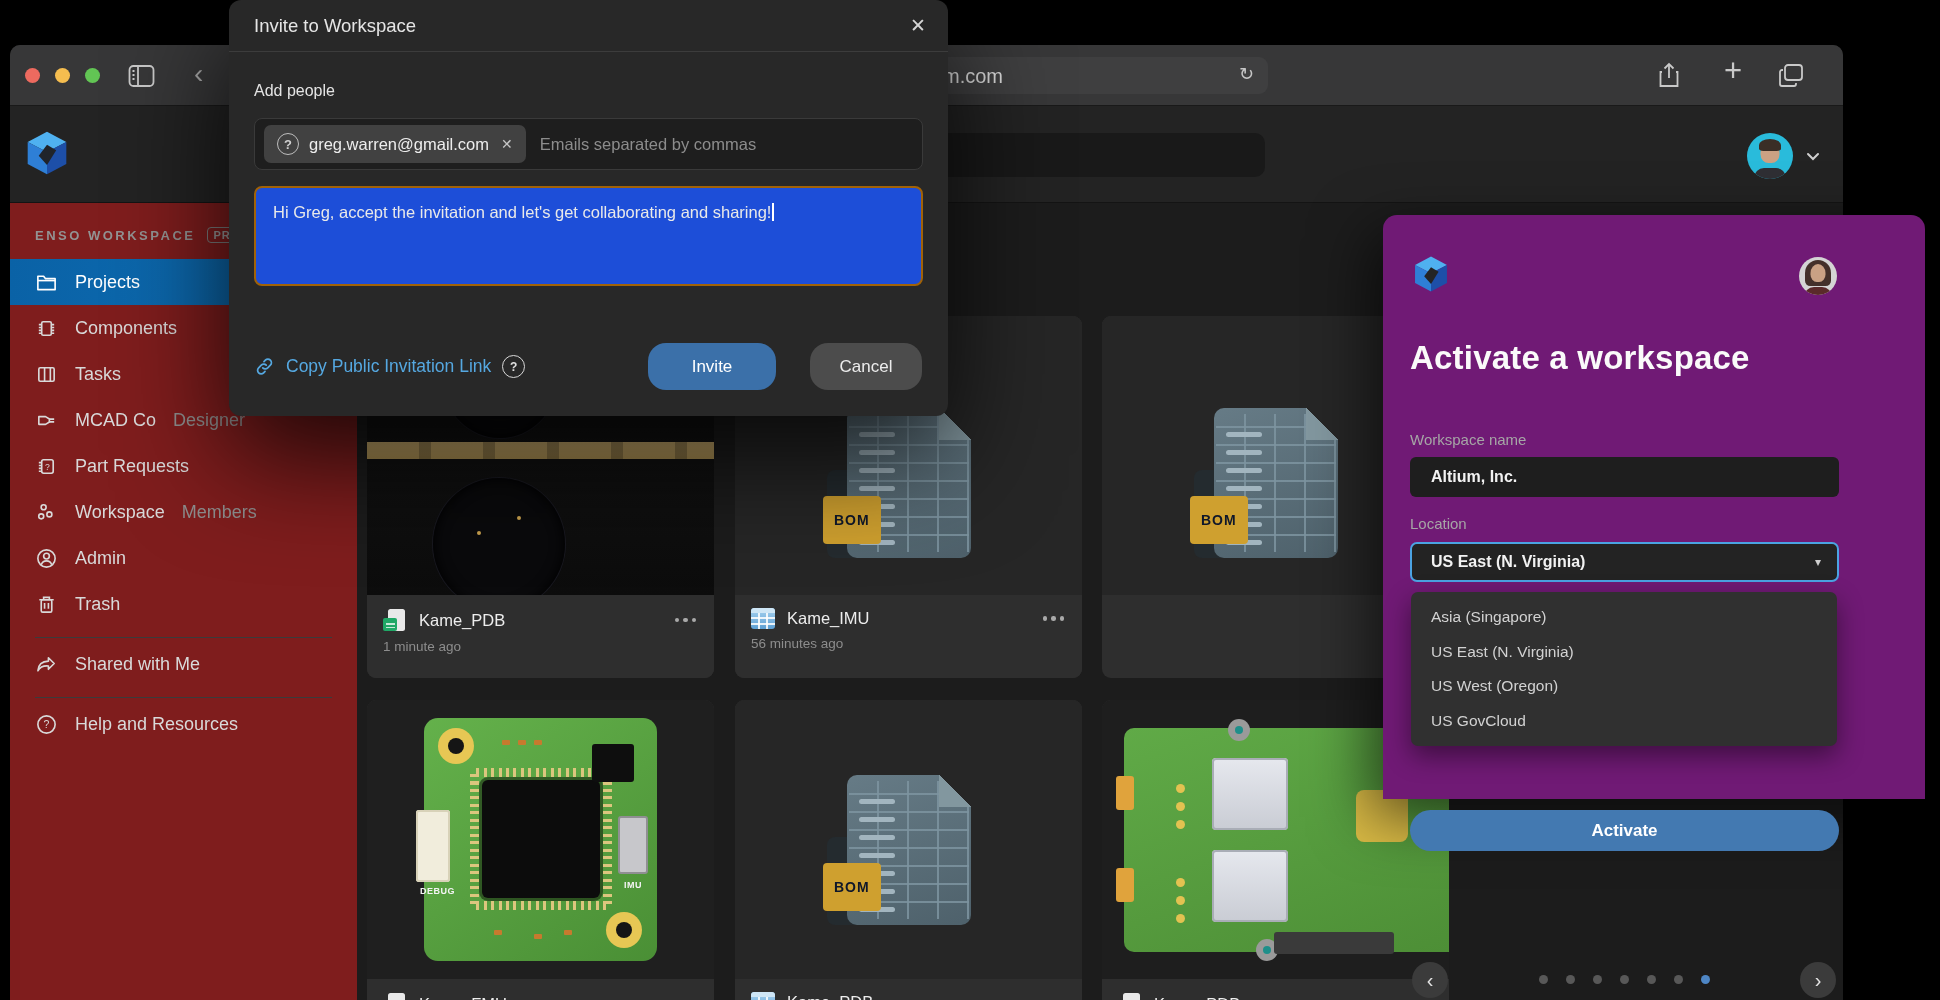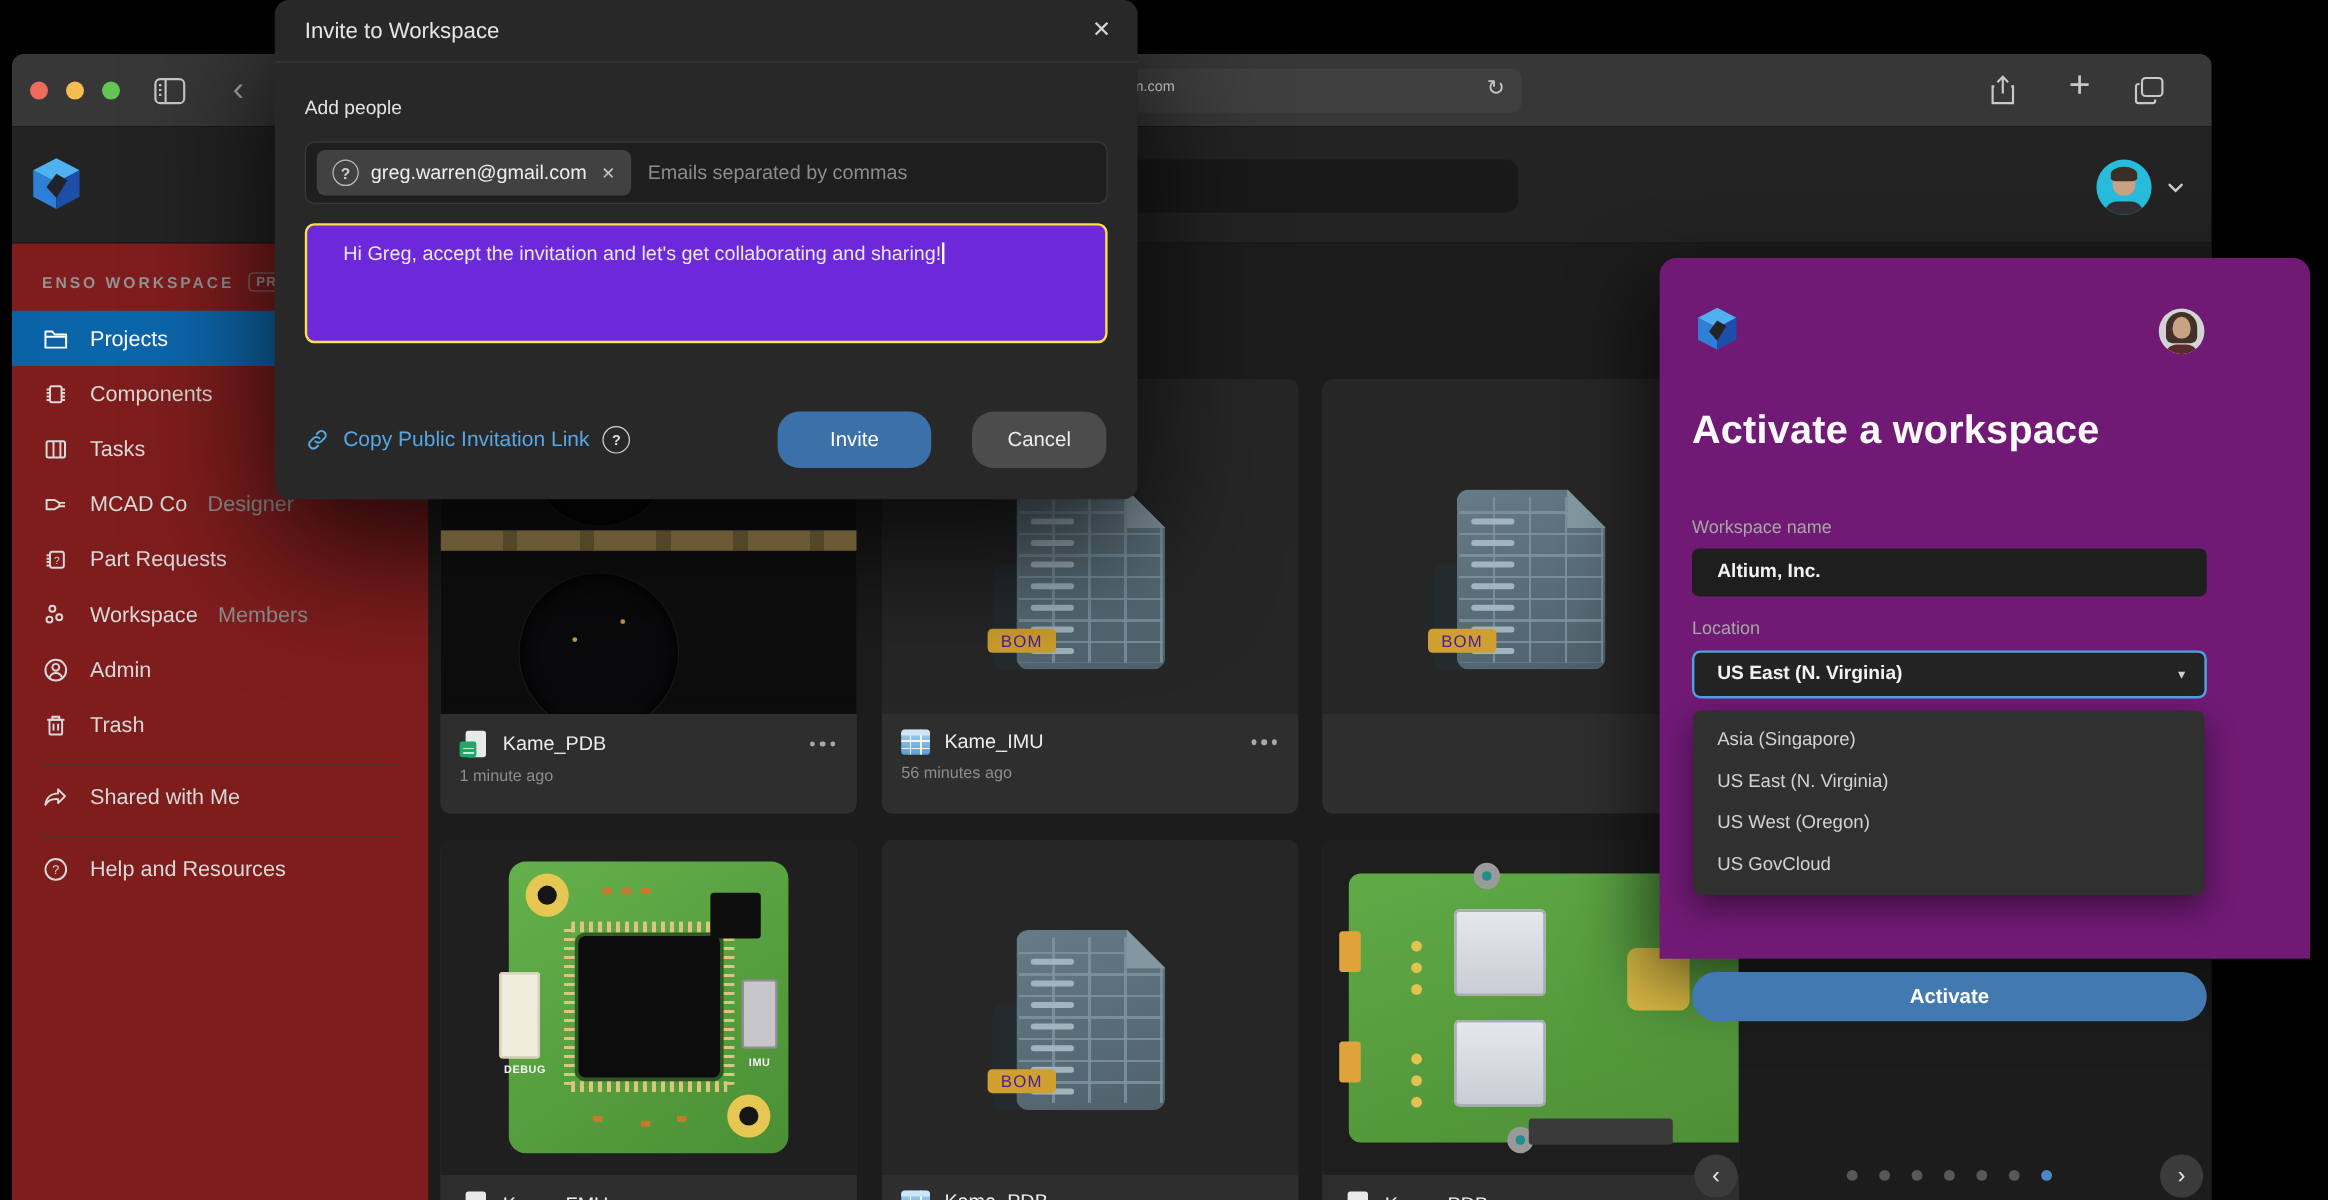--- a/index.html
+++ b/index.html
@@ -11,21 +11,21 @@
   .app-window{position:absolute;left:10px;top:45px;width:1833px;height:955px;
     background:#232323;border-radius:10px 10px 0 0;overflow:hidden;z-index:1}
   
   .chrome{position:absolute;top:0;left:0;right:0;height:61px;background:#373738;border-bottom:1px solid #191919}
   .tl{position:absolute;top:23px;width:15px;height:15px;border-radius:50%}
   .tl.r{left:15px;background:#ED6A5F}.tl.y{left:45px;background:#F5BD4F}.tl.g{left:75px;background:#62C554}
   .chrome-ic{position:absolute;color:#C9C9C9}
   .sbtog{left:118px;top:19px;width:27px;height:24px}
   .backch{left:184px;top:11px;font-size:28px;color:#A8A8A8;line-height:36px}
   .urlbar{position:absolute;left:748px;top:12px;width:510px;height:37px;background:#3F3F40;border-radius:9px}
-  .url{position:absolute;left:185px;top:8px;font-size:12px;color:#DCDCDC}
+  .url{position:absolute;left:185px;top:8px;font-size:20px;color:#DCDCDC}
   .refresh{position:absolute;right:14px;top:6px;font-size:18px;color:#C6C6C6}
   .shareic{left:1647px;top:17px;width:24px;height:27px}
   .plusic{left:1714px;top:8px;font-size:31px;font-weight:300;color:#C9C9C9}
   .tabsic{left:1768px;top:18px;width:26px;height:25px}
   
   .logo-main{position:absolute;left:14px;top:85px;width:46px;height:46px}
   .search{position:absolute;left:370px;top:88px;width:885px;height:44px;background:#191919;border-radius:10px}
   .avatar{border-radius:50%;overflow:hidden;position:absolute}
   .avatar .head{position:absolute;left:50%;transform:translateX(-50%);border-radius:50% 50% 42% 42%}
   .avatar .hair{position:absolute;left:50%;transform:translateX(-50%);border-radius:50% 50% 20% 20%}
@@ -88,22 +88,22 @@
   .bomdoc{position:absolute;left:112px;top:92px;width:124px;height:150px}
   .bomdoc .back{position:absolute;left:-20px;top:62px;width:70px;height:88px;background:#242B2F;border-radius:8px}
   .bomdoc .sheet{position:absolute;inset:0;border-radius:10px;background:linear-gradient(160deg,#667B86,#4E616B);
     clip-path:polygon(0 0,calc(100% - 32px) 0,100% 32px,100% 100%,0 100%)}
   .bomdoc .sheet:before{content:"";position:absolute;inset:6px 2px 6px 2px;background:
     repeating-linear-gradient(0deg,transparent 0 16px,rgba(125,148,160,.85) 16px 18px),
     repeating-linear-gradient(90deg,transparent 0 28px,rgba(125,148,160,.85) 28px 30px)}
   .bomdoc .fold{position:absolute;right:0;top:0;width:32px;height:32px;
     background:linear-gradient(to bottom left,transparent 49%,#82979F 50%)}
   .bomdoc .bbar{position:absolute;left:12px;width:36px;height:5px;border-radius:2.5px;background:#A2B5BF}
-  .bombadge{position:absolute;left:-24px;bottom:14px;background:#CFA02F;color:#4c1d95;
-    font-size:14px;font-weight:400;letter-spacing:1px;padding:2px 11px;border-radius:4px}
+  .bombadge{position:absolute;left:-24px;bottom:14px;background:#CFA02F;color:#0f172a;
+    font-size:14px;font-weight:700;letter-spacing:1px;padding:16px 11px;border-radius:4px}
   
   .pcb1{position:absolute;left:57px;top:18px;width:233px;height:243px;border-radius:14px;
     background:linear-gradient(145deg,#64B14B,#4A8F35)}
   .chipbig{position:absolute;left:58px;top:62px;width:118px;height:118px;background:#0C0C0C;
     border-radius:6px;box-shadow:0 0 0 3px rgba(0,0,0,.45)}
   .pins{position:absolute;background:repeating-linear-gradient(90deg,#DCC67E 0 3px,transparent 3px 7.5px)}
   .pins.v{background:repeating-linear-gradient(180deg,#DCC67E 0 3px,transparent 3px 7.5px)}
   .pt{left:52px;top:50px;width:130px;height:9px}.pb{left:52px;top:183px;width:130px;height:9px}
   .pl{left:46px;top:56px;width:9px;height:130px}.pr{left:179px;top:56px;width:9px;height:130px}
   .hole{position:absolute;width:36px;height:36px;border-radius:50%;background:#E7C754}
@@ -139,22 +139,22 @@
   .mclose{position:absolute;right:22px;top:14px;font-size:19px;color:#D5D5D5;cursor:pointer}
   .mlabel{position:absolute;left:25px;top:82px;font-size:16px;color:#E4E4E4}
   .efield{position:absolute;left:25px;top:118px;width:669px;height:52px;background:#1E1E1E;
     border:1px solid #3A3A3A;border-radius:8px;display:flex;align-items:center;padding-left:9px;gap:14px}
   .chip{display:flex;align-items:center;gap:10px;background:#414141;border-radius:7px;height:38px;
     padding:0 13px;font-size:16.5px;color:#EDEDED}
   .qcirc{width:22px;height:22px;border:1.5px solid #BDBDBD;border-radius:50%;color:#CFCFCF;
     font-size:13px;font-weight:600;display:grid;place-items:center}
   .chipx{color:#C6C6C6;font-size:14px;margin-left:2px;cursor:pointer}
   .ph{color:#8C8C8C;font-size:16.5px}
-  .msgbox{position:absolute;left:25px;top:186px;width:669px;height:100px;background:#6d28d9;
-    border:2px solid #fde047;border-radius:8px;padding:12px 30px;font-size:16.5px;color:#E9E9E9;line-height:1.5}
+  .msgbox{position:absolute;left:25px;top:186px;width:669px;height:100px;background:#1d4ed8;
+    border:2px solid #a16207;border-radius:8px;padding:12px 17px;font-size:16.5px;color:#E9E9E9;line-height:1.5}
   .tcaret{display:inline-block;width:1.5px;height:18px;background:#fff;margin-left:1px;vertical-align:-3px}
   .linkrow{position:absolute;left:25px;top:343px;height:47px;display:flex;align-items:center;gap:11px}
   .linktxt{font-size:17.5px;color:#55A8E1;cursor:pointer}
   .helpc{width:23px;height:23px;border:1.5px solid #D8D8D8;border-radius:50%;color:#E0E0E0;
     font-size:12px;font-weight:600;display:grid;place-items:center}
   .mbtn{position:absolute;top:343px;height:47px;border:none;border-radius:18px;font-size:17px;
     color:#fff;font-family:inherit;cursor:pointer}
   .btn-invite{left:419px;width:128px;background:#3B70A9}
   .btn-cancel{left:581px;width:112px;background:#4C4C4C;color:#ECECEC}
   

